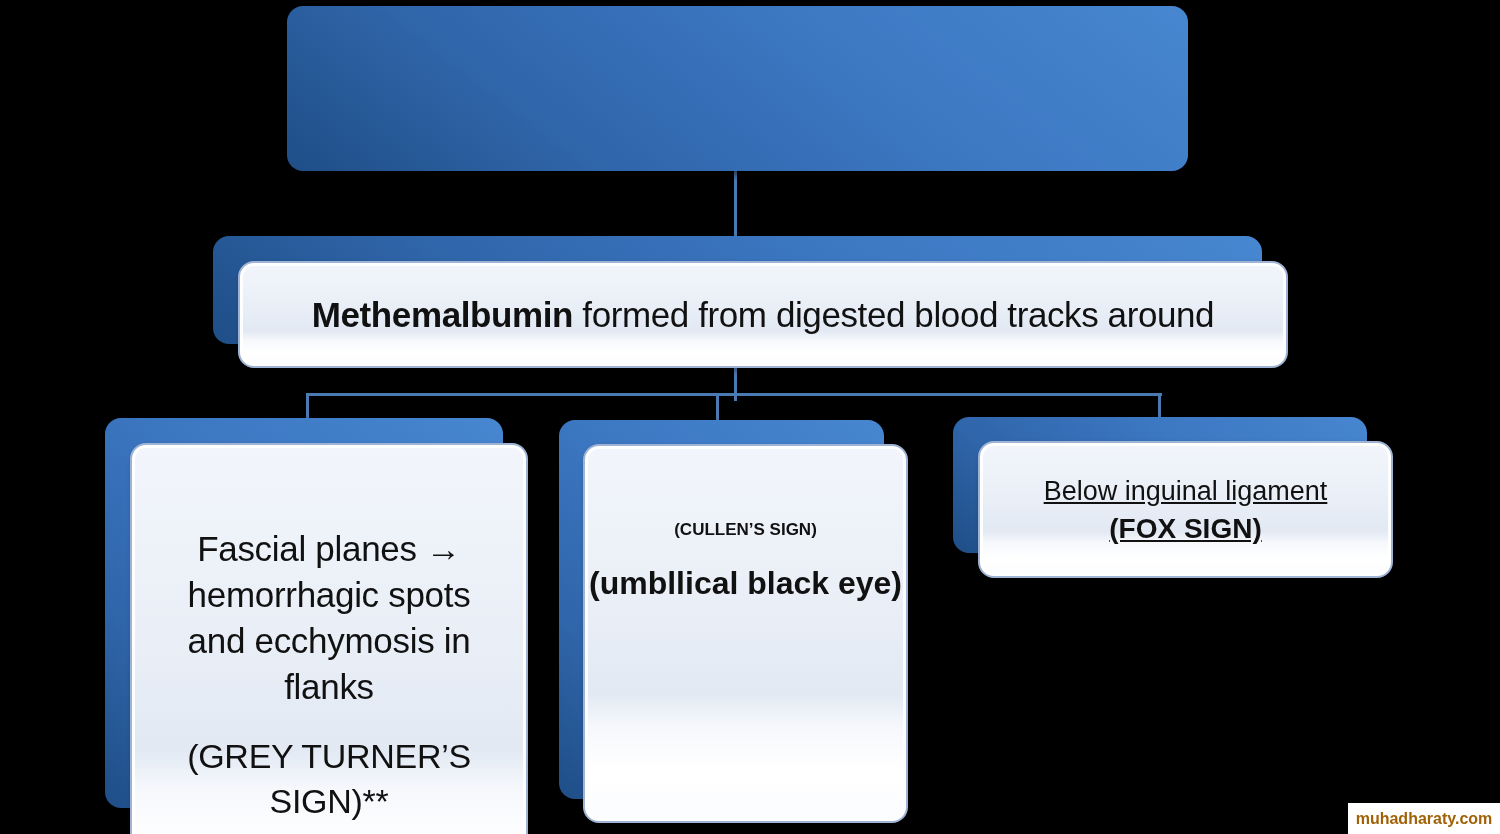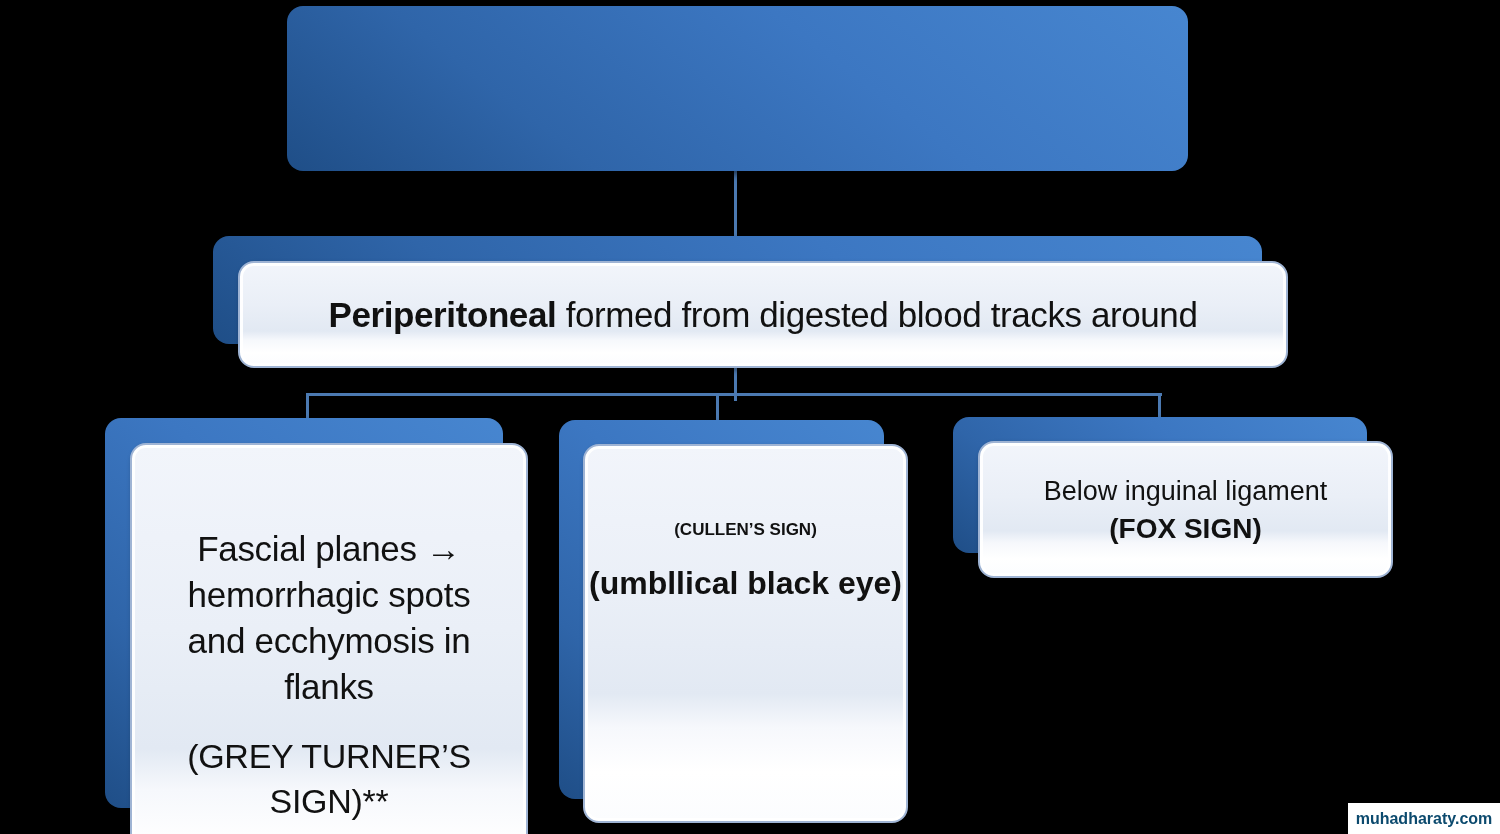--- a/index.html
+++ b/index.html
@@ -113,61 +113,61 @@
     height: 31px;
     background: #ffffff;
     z-index: 4;
     display: flex;
     align-items: center;
     justify-content: center;
   }
   .watermark p {
     font-size: 16px;
     font-weight: bold;
-    color: #0c4a6e;
+    color: #a16207;
     white-space: nowrap;
   }
 </style>
 </head>
 <body>
 
 <div class="stage">
 
   <div class="conn v" style="left:734px; top:170px; height:68px;"></div>
   <div class="conn v" style="left:734px; top:345px; height:56px;"></div>
   <div class="conn h" style="left:306px; top:393px; width:856px;"></div>
   <div class="conn v" style="left:306px; top:393px; height:27px;"></div>
   <div class="conn v" style="left:716px; top:393px; height:29px;"></div>
   <div class="conn v" style="left:1158px; top:393px; height:26px;"></div>
 
   <div class="node-shadow" style="left:287px; top:6px; width:901px; height:165px;"></div>
 
   <div class="node-shadow" style="left:213px; top:236px; width:1049px; height:108px;"></div>
   <div class="node-front" style="left:238px; top:261px; width:1050px; height:107px; padding:0 15px;">
-    <p class="t-l2"><b>Periperitoneal</b><span> formed from digested blood tracks around</span></p>
+    <p class="t-l2"><b>Methemalbumin</b><span> formed from digested blood tracks around</span></p>
   </div>
 
   <div class="node-shadow" style="left:105px; top:418px; width:398px; height:390px;"></div>
   <div class="node-front" style="left:130px; top:443px; width:398px; height:464px; padding:0 10px;">
     <p class="t-body-lg pre">Fascial planes →
 hemorrhagic spots
 and ecchymosis in
 flanks</p>
     <p class="t-sign-lg pre">(GREY TURNER’S
 SIGN)**</p>
   </div>
 
   <div class="node-shadow" style="left:559px; top:420px; width:325px; height:379px;"></div>
   <div class="node-front top-align" style="left:583px; top:444px; width:325px; height:379px; padding:0 6px;">
     <p class="t-sign-md">(CULLEN’S SIGN)</p>
     <p class="t-sign-md2">(umbllical black eye)</p>
   </div>
 
   <div class="node-shadow" style="left:953px; top:417px; width:414px; height:136px;"></div>
-  <div class="node-front" style="left:978px; top:441px; width:415px; height:137px; padding:0 10px;">
+  <div class="node-front" style="left:978px; top:441px; width:415px; height:137px; padding:0 10px;text-decoration:underline;">
     <p class="t-body-sm">Below inguinal ligament</p>
     <p class="t-sign-sm">(FOX SIGN)</p>
   </div>
 
   <div class="watermark">
     <p>muhadharaty.com</p>
   </div>
 
 </div>
 

